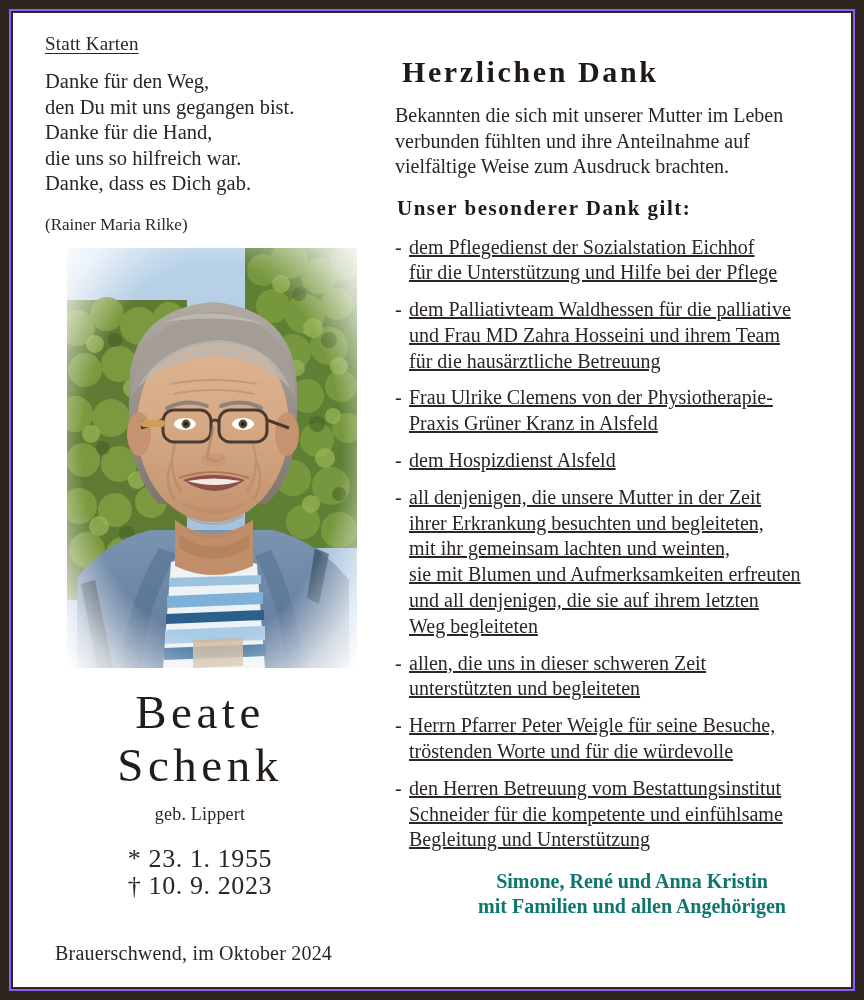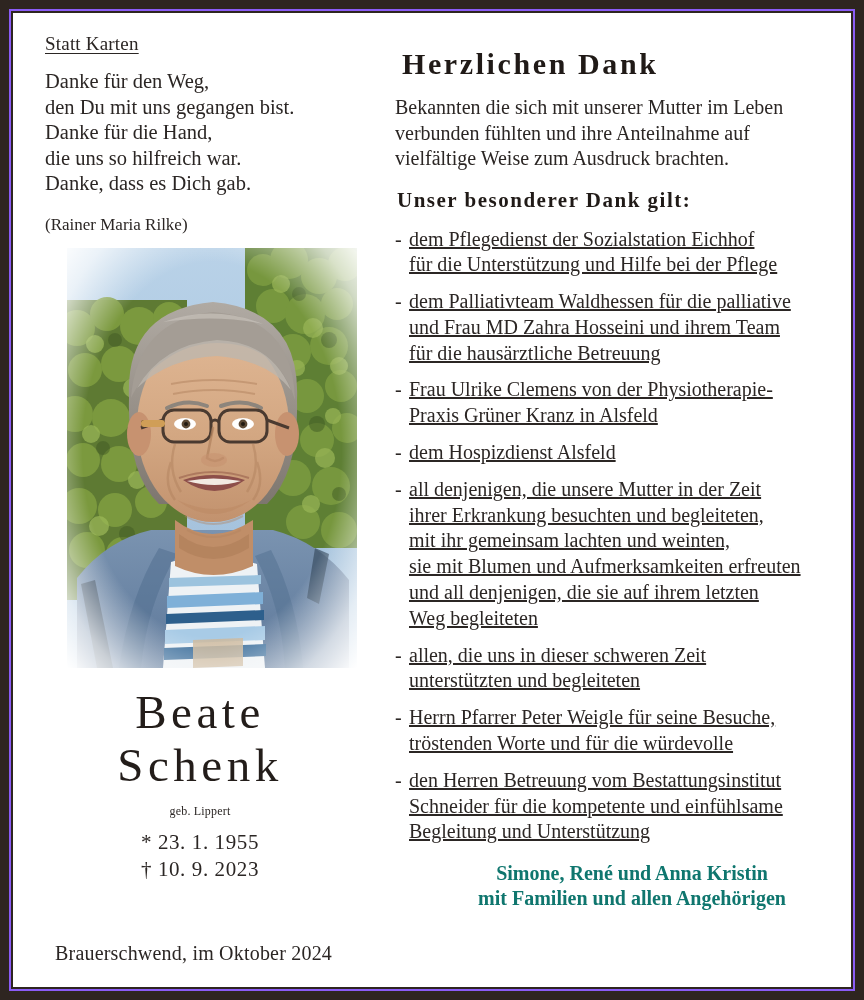--- a/index.html
+++ b/index.html
@@ -96,44 +96,44 @@
     padding-right: 10px;
   }
   .name-line {
     font-size: 47px;
     line-height: 53px;
     letter-spacing: 4.5px;
     font-weight: 400;
     color: #231d1a;
   }
   .maiden {
-    font-size: 12px;
+    font-size: 18px;
     margin-top: 12px;
     letter-spacing: 0.2px;
   }
   .dates {
-    font-size: 21px;
+    font-size: 26px;
     line-height: 27px;
-    margin-top: 10px;
+    margin-top: 20px;
     letter-spacing: 0.6px;
   }
   .place-date {
     position: absolute;
     left: 42px;
     bottom: 22px;
     font-size: 20px;
     letter-spacing: 0.2px;
   }
 
   
   .thanks-title {
     font-size: 30px;
     font-weight: 700;
     letter-spacing: 2.6px;
-    margin: 4px 0 14px 7px;
+    margin: 12px 0 14px 7px;
     color: #201a17;
   }
   .intro {
     font-size: 20px;
     line-height: 25.5px;
     margin: 0 0 16px 0;
     color: #2b2624;
   }
   .intro div { white-space: nowrap; }
   .subtitle {

